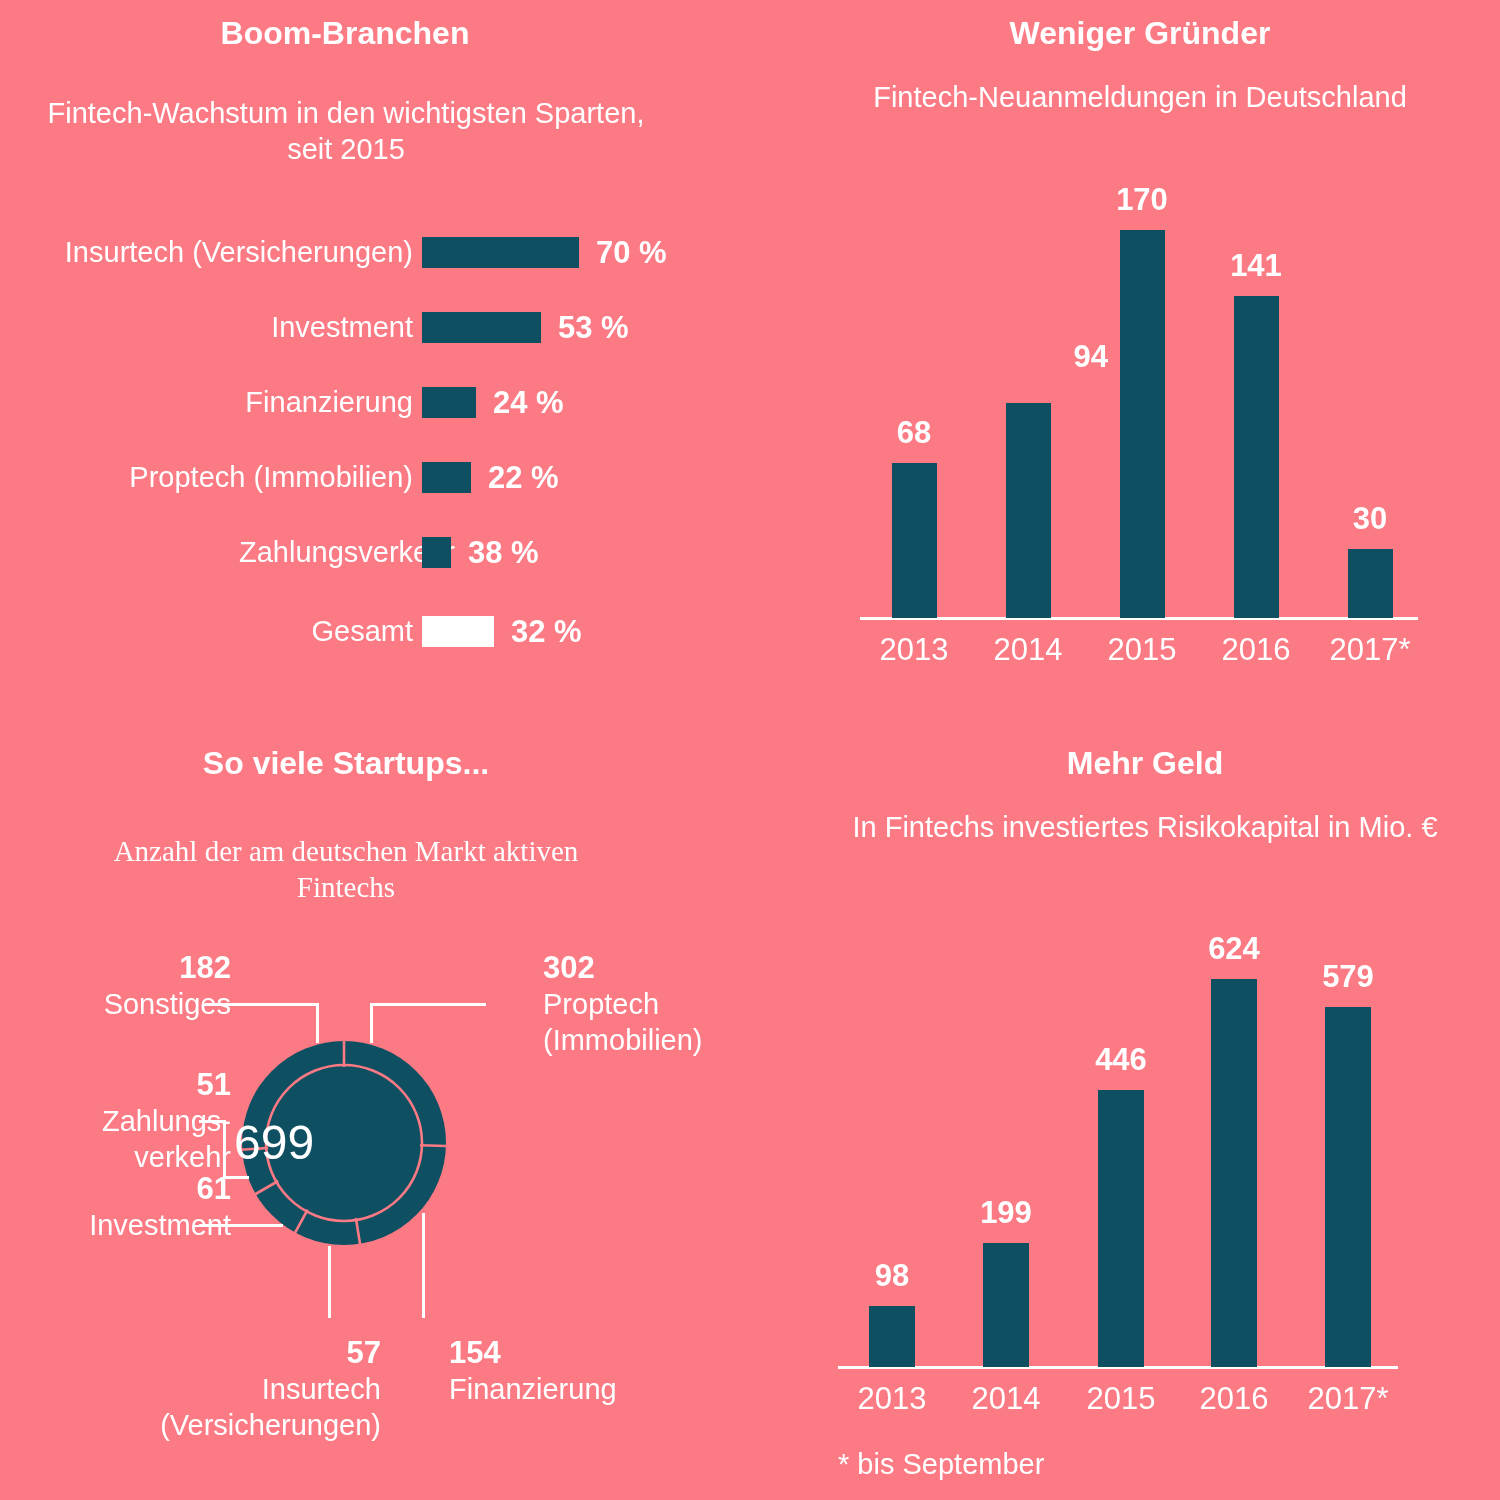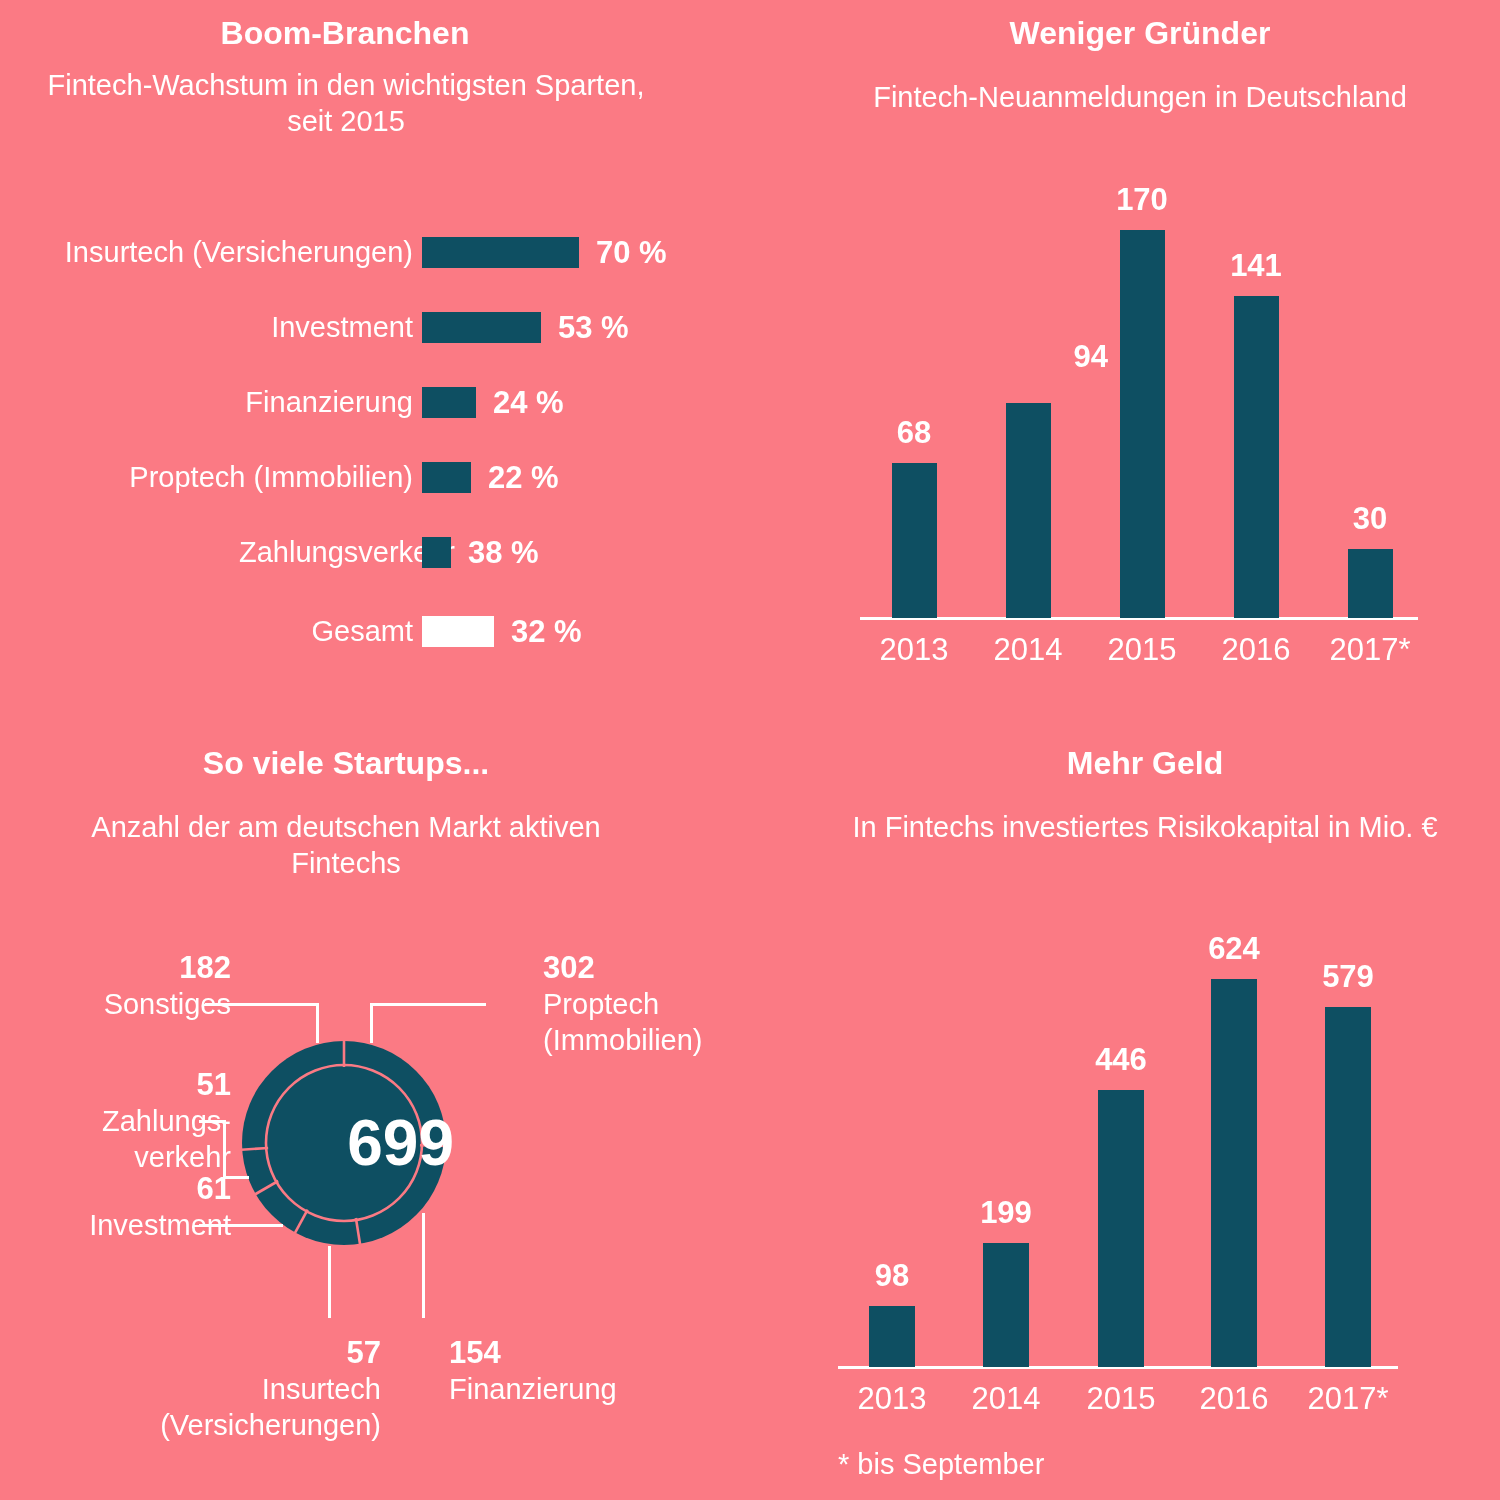--- a/index.html
+++ b/index.html
@@ -12,27 +12,27 @@
   .title{font-size:32px;font-weight:bold;text-align:center;white-space:nowrap;}
   .subtitle{font-size:29px;text-align:center;line-height:36px;white-space:nowrap;}
   .footnote{font-size:29px;line-height:36px;white-space:nowrap;}
   .conn{position:absolute;background:#ffffff;}
   .callout{position:absolute;line-height:36px;font-size:29px;margin-left:48px;}
   .callout .num{font-size:31px;font-weight:bold;}
   .bar-cat{font-size:29px;text-align:right;}
   .bar-val{font-size:31px;font-weight:bold;white-space:nowrap;}
   .tick{font-size:31px;text-align:center;line-height:36px;white-space:nowrap;}
   .vval{font-size:31px;font-weight:bold;text-align:center;line-height:36px;}
-  .donut-total{font-size:64px;font-weight:bold;text-align:right;line-height:50px;}
+  .donut-total{font-size:48px;font-weight:normal;text-align:left;line-height:50px;}
 </style>
 </head>
 <body>
 
 <div class="abs title" style="left:0;top:15px;width:690px;">Boom-Branchen</div>
-<div class="abs subtitle" style="left:0;top:67px;width:692px;">
+<div class="abs subtitle" style="left:0;top:95px;width:692px;">
   <div>Fintech-Wachstum in den wichtigsten Sparten,</div>
   <div>seit 2015</div>
 </div>
 <div id="boom-rows" class="abs" style="left:0;top:0;">
     <div class="bar-cat" style="position: absolute; left: 0px; top: 237px; width: 413px; height: 31px; line-height: 31px;">Insurtech (Versicherungen)</div>
     <div style="position: absolute; left: 422px; top: 237px; width: 157px; height: 31px; background: rgb(14, 79, 98);"></div>
     <div class="bar-val" style="position: absolute; left: 596px; top: 237px; height: 31px; line-height: 31px;">70 %</div>
     <div class="bar-cat" style="position: absolute; left: 0px; top: 312px; width: 413px; height: 31px; line-height: 31px;">Investment</div>
     <div style="position: absolute; left: 422px; top: 312px; width: 119px; height: 31px; background: rgb(14, 79, 98);"></div>
     <div class="bar-val" style="position: absolute; left: 558px; top: 312px; height: 31px; line-height: 31px;">53 %</div>
@@ -65,21 +65,21 @@
     <div class="tick" style="position: absolute; left: 1062px; top: 632px; width: 160px;">2015</div>
     <div style="position: absolute; left: 1233.5px; top: 296px; width: 45px; height: 322px; background: rgb(14, 79, 98);"></div>
     <div class="vval" style="position: absolute; left: 1176px; top: 248px; width: 160px;">141</div>
     <div class="tick" style="position: absolute; left: 1176px; top: 632px; width: 160px;">2016</div>
     <div style="position: absolute; left: 1347.5px; top: 549px; width: 45px; height: 69px; background: rgb(14, 79, 98);"></div>
     <div class="vval" style="position: absolute; left: 1290px; top: 501px; width: 160px;">30</div>
     <div class="tick" style="position: absolute; left: 1290px; top: 632px; width: 160px;">2017*</div>
   </div>
 
 <div class="abs title" style="left:0;top:745px;width:692px;">So viele Startups...</div>
-<div class="abs subtitle" style="left:0;top:809px;width:692px;">
+<div class="abs subtitle" style="left:0;top:833px;width:692px;font-family:Liberation Serif, serif;">
   <div>Anzahl der am deutschen Markt aktiven</div>
   <div>Fintechs</div>
 </div>
 <div id="donut" class="abs" style="left:0;top:0;">
     <svg viewBox="-110 -110 220 220" width="220" height="220" style="position: absolute; left: 234px; top: 1033px; overflow: visible;">
       <circle r="102" cx="0" cy="0" fill="#0e4f62"></circle>
       <circle r="78" cx="0" cy="0" fill="none" stroke="#fb7a84" stroke-width="2.6"></circle>
       <line x1="0" y1="-76" x2="0" y2="-103" stroke="#fb7a84" stroke-width="2.6"></line>
       <line x1="75.96757165262107" y1="2.2199227923247453" x2="102.95605105552592" y2="3.008579573808537" stroke="#fb7a84" stroke-width="2.6"></line>
       <line x1="11.905887533211832" y1="75.06164028347975" x2="16.135610735800245" y2="101.72827564734756" stroke="#fb7a84" stroke-width="2.6"></line>

